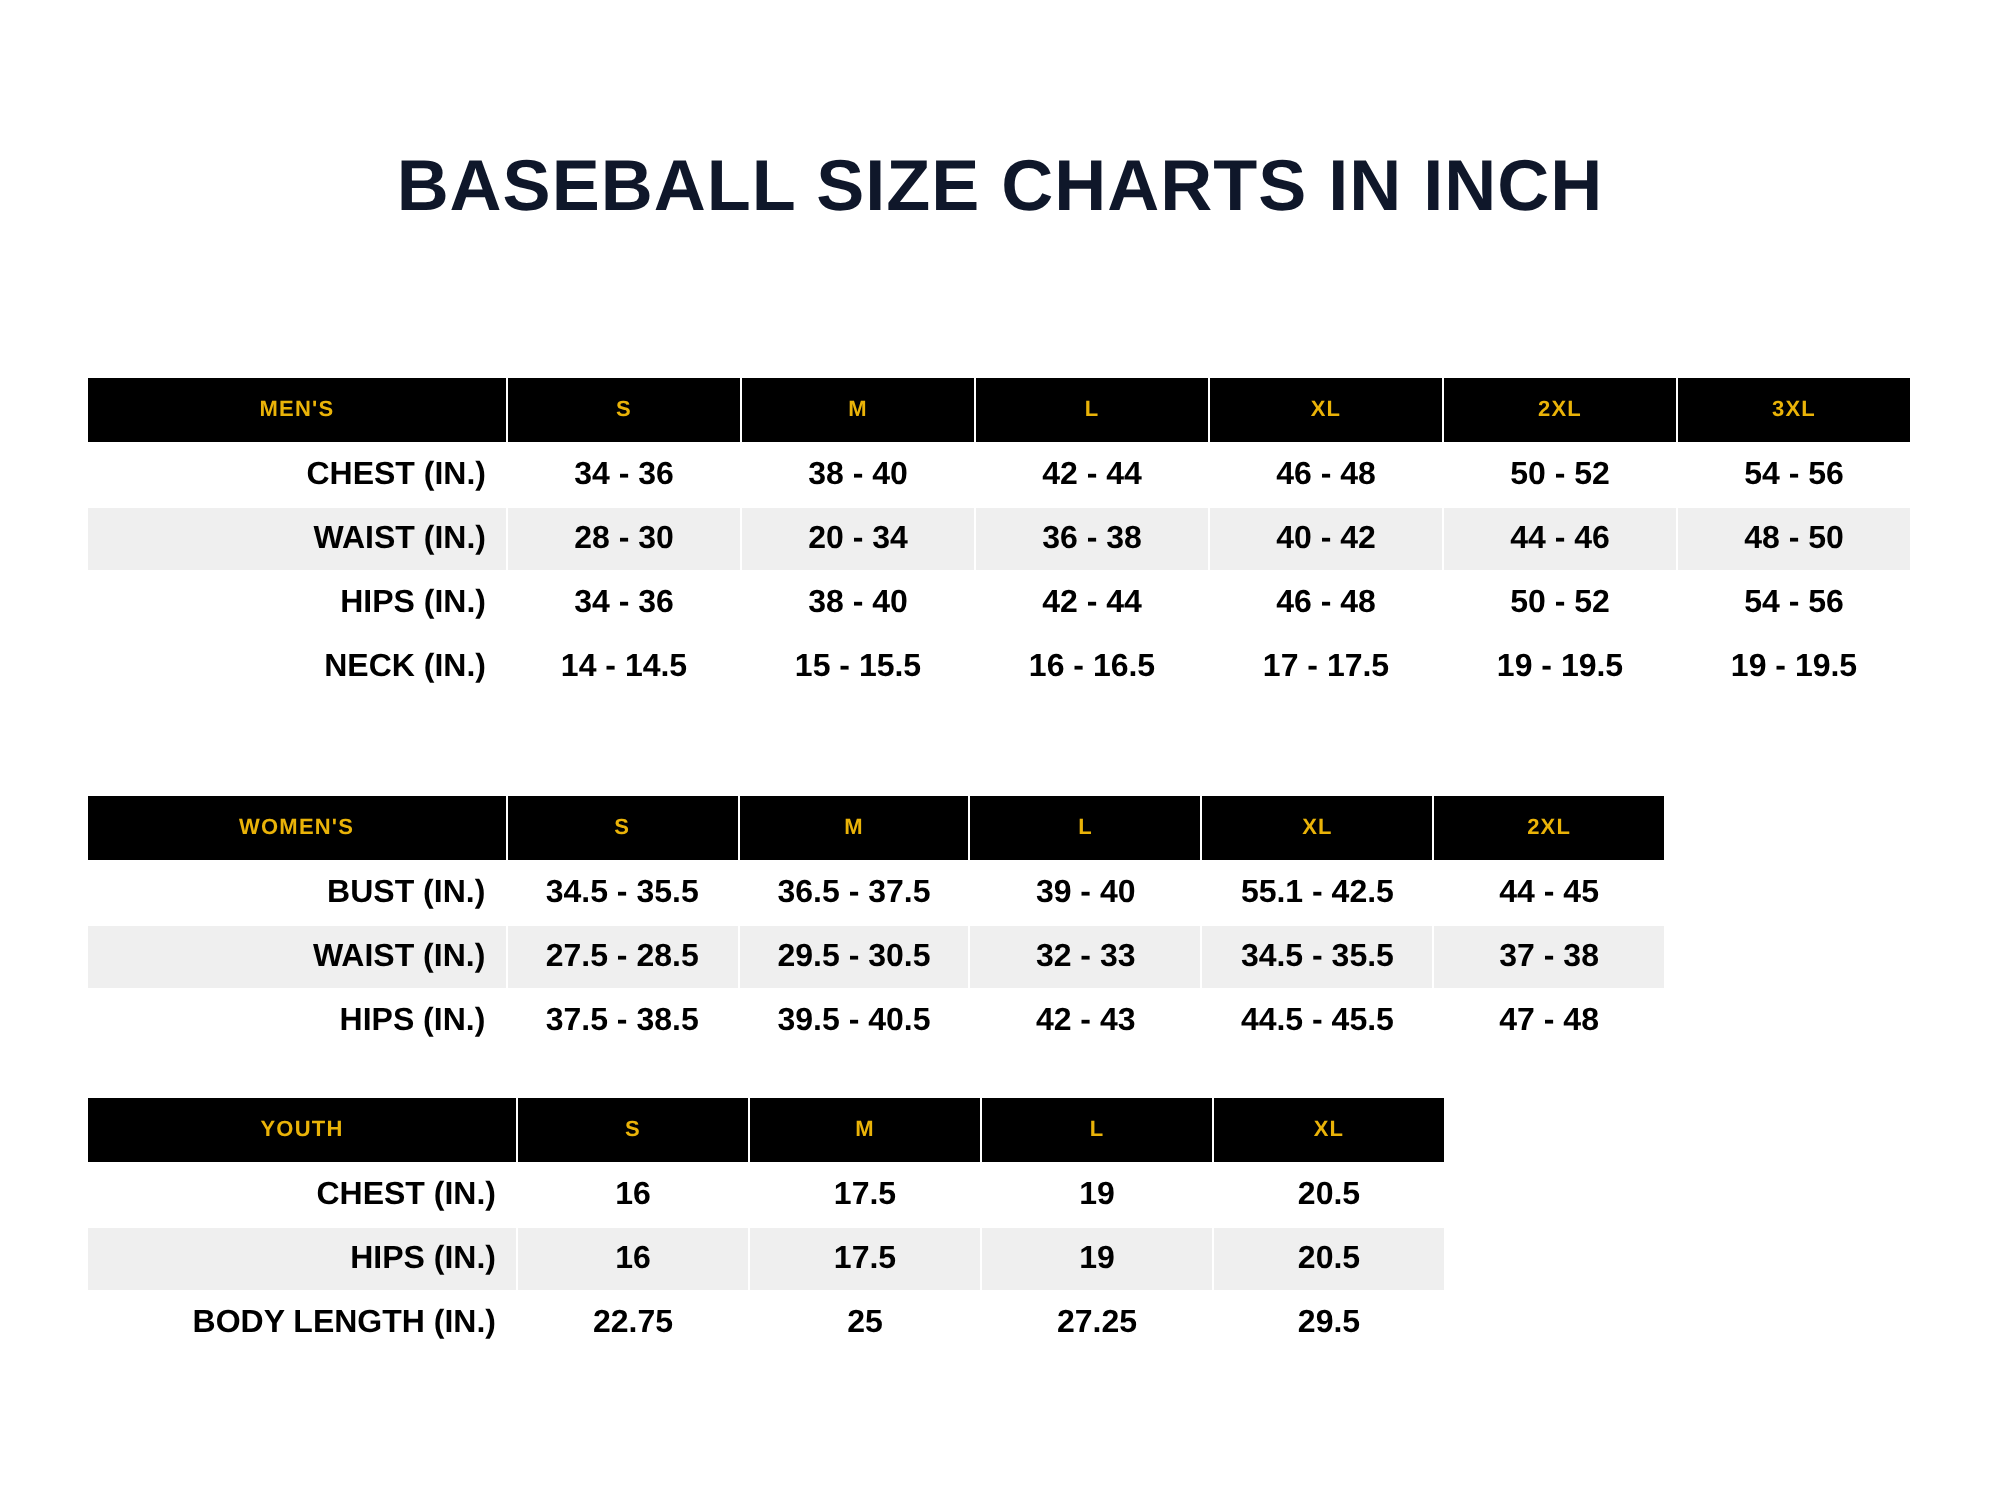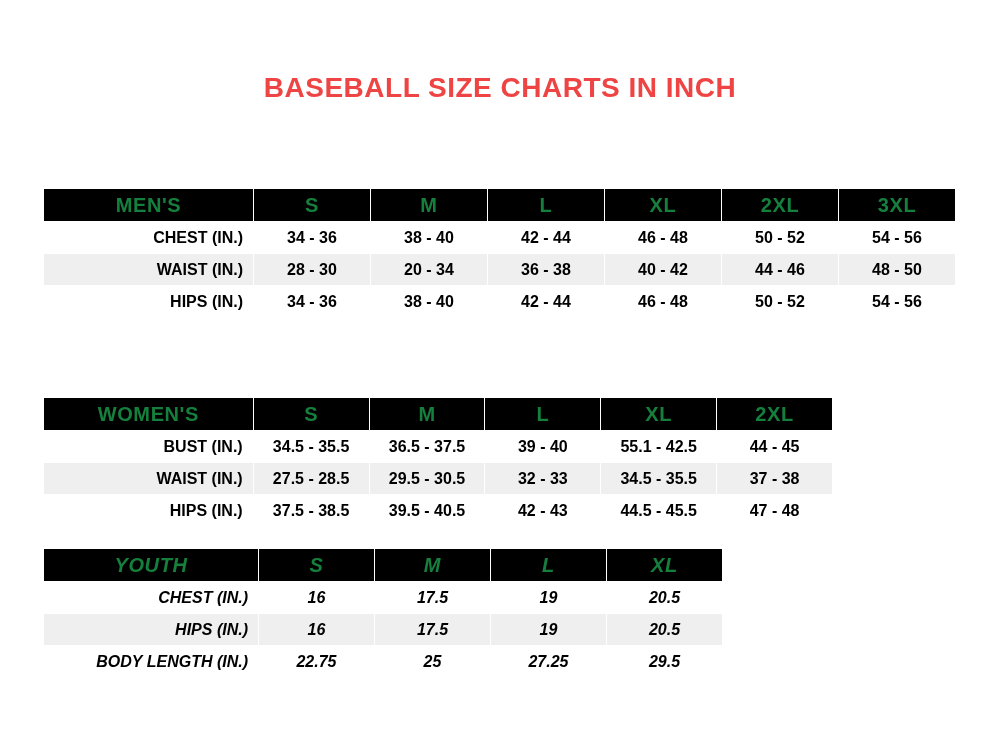--- a/index.html
+++ b/index.html
@@ -19,46 +19,46 @@
     width: 1000px;
     height: 752px;
     background: #ffffff;
   }
   .chart-title {
     position: absolute;
     top: 72px;
     left: 0;
     width: 1000px;
     text-align: center;
-    font-size: 28px;
+    font-size: 36px;
     font-weight: bold;
     letter-spacing: 0.5px;
-    color: #ef4444;
+    color: #0f172a;
   }
 
   table.size-table {
     border-collapse: collapse;
     table-layout: fixed;
     font-size: 16px;
     font-weight: bold;
   }
   table.size-table td,
   table.size-table th {
     border: 1px solid #ffffff;
     text-align: center;
     height: 31px;
     padding: 0 2px;
     white-space: nowrap;
     font-weight: bold;
   }
   
   table.size-table thead th {
     background: #000000;
-    color: #15803d;
-    font-size: 20px;
+    color: #eab308;
+    font-size: 11px;
     letter-spacing: 0.6px;
     height: 32px;
   }
   table.size-table thead th.rowlabel-head {
     text-align: center;
   }
   
   table.size-table tbody tr.row-odd td {
     background: #ffffff;
   }
@@ -88,21 +88,20 @@
     width: 790px;
   }
   .tbl-women col.c0 { width: 210px; }
   .tbl-women col.cx { width: 116px; }
 
   .tbl-youth {
     position: absolute;
     left: 43px;
     top: 548px;
     width: 680px;
-    font-style: italic;
   }
   .tbl-youth col.c0 { width: 215px; }
   .tbl-youth col.cx { width: 116px; }
 </style>
 </head>
 <body>
 
 <div class="page">
 
   <div class="chart-title">BASEBALL SIZE CHARTS IN INCH</div>
@@ -150,20 +149,29 @@
         </tr>
         <tr class="row-odd">
           <td class="rowlabel">HIPS (IN.)</td>
           <td>34 - 36</td>
           <td>38 - 40</td>
           <td>42 - 44</td>
           <td>46 - 48</td>
           <td>50 - 52</td>
           <td>54 - 56</td>
         </tr>
+        <tr class="row-odd">
+          <td class="rowlabel">NECK (IN.)</td>
+          <td>14 - 14.5</td>
+          <td>15 - 15.5</td>
+          <td>16 - 16.5</td>
+          <td>17 - 17.5</td>
+          <td>19 - 19.5</td>
+          <td>19 - 19.5</td>
+        </tr>
       </tbody>
     </table>
   </div>
 
   <div class="tbl-women">
     <table class="size-table">
       <colgroup>
         <col class="c0">
           <col class="cx">
           <col class="cx">

